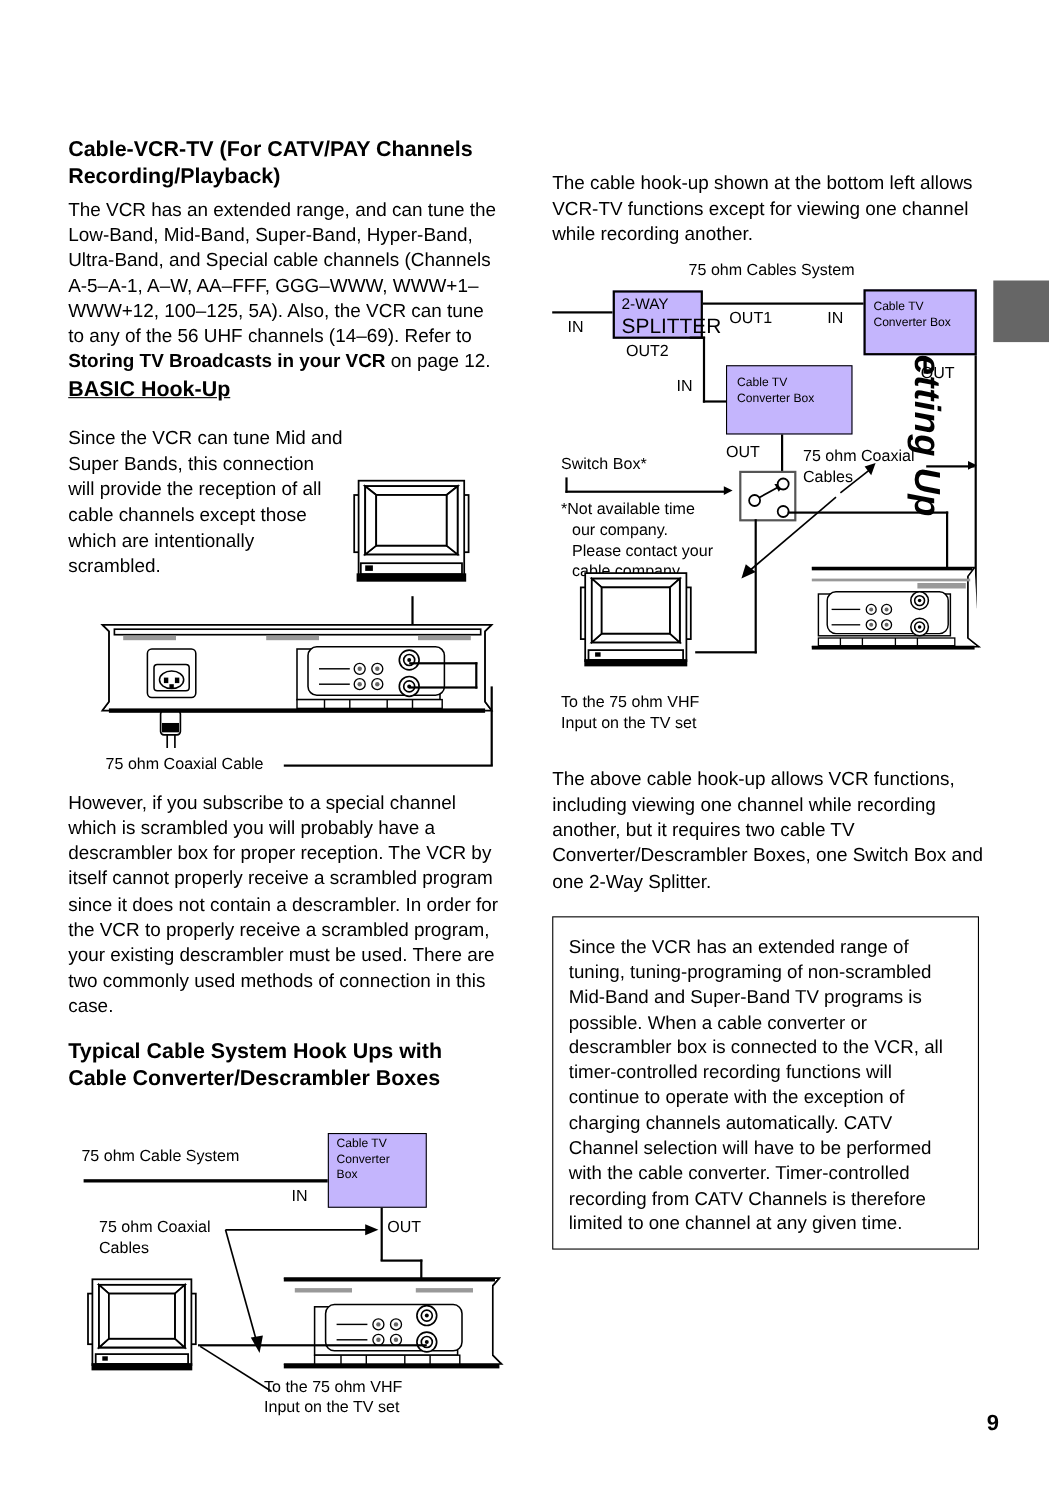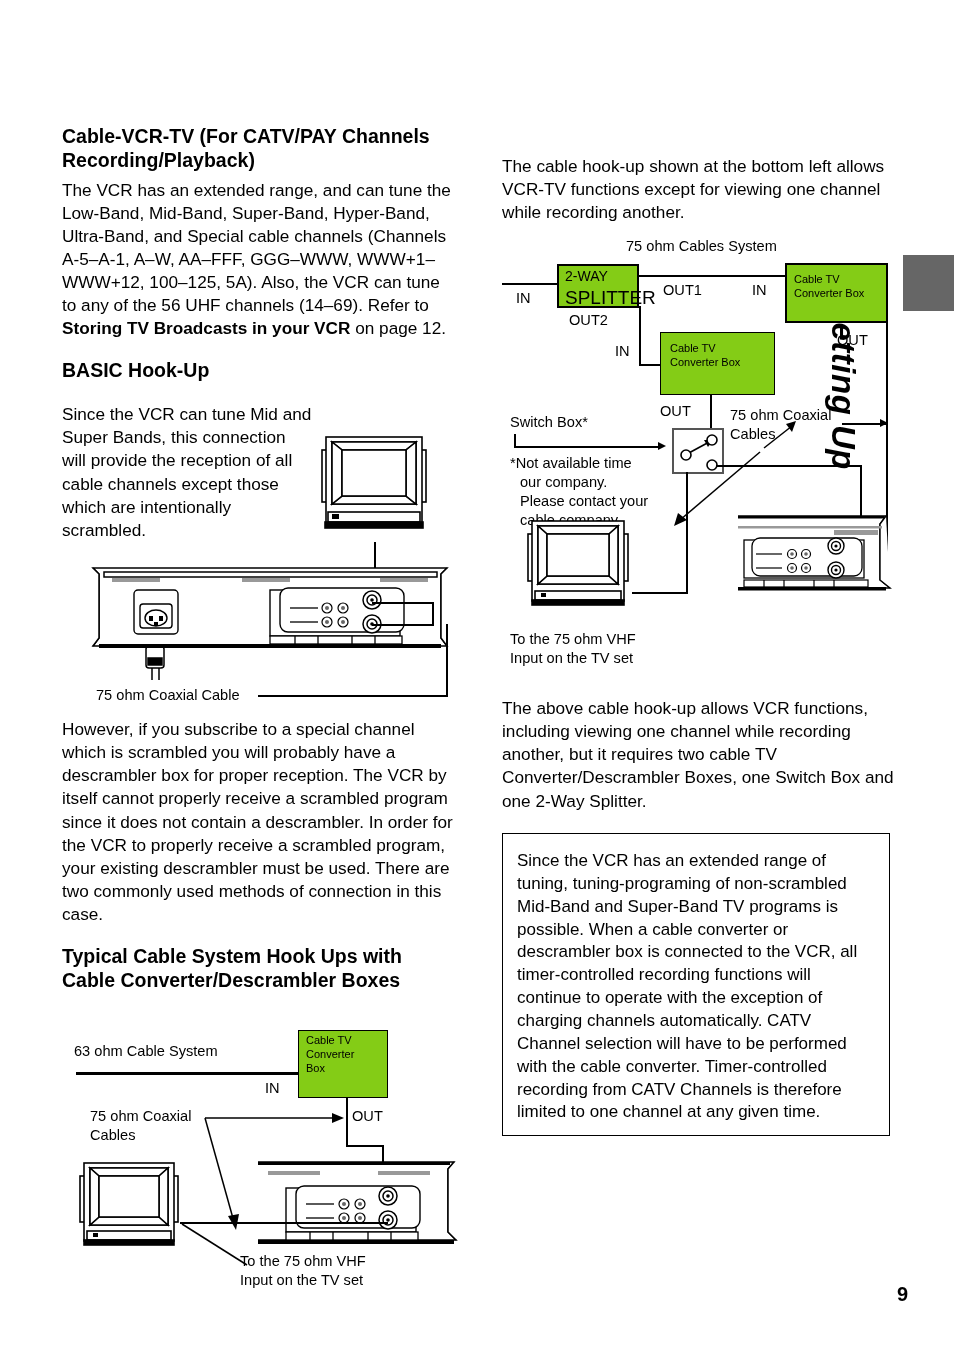--- a/index.html
+++ b/index.html
@@ -31,21 +31,21 @@
     white-space:nowrap;letter-spacing:.5px;
   }
   #page-num{position:absolute;left:897px;top:1283px;font-size:20px;font-weight:bold;}
 
   
   .diag{position:absolute;}
   .ln{position:absolute;background:#000;}
   .hl{height:1.6px;}
   .vl{width:1.6px;}
   .hl2{height:2.6px;}
-  .box{position:absolute;border:1.7px solid #000;box-sizing:border-box;background:#84cc16;}
+  .box{position:absolute;border:1.7px solid #000;box-sizing:border-box;background:#c4b5fd;}
   .boxtxt{font-size:11px;line-height:1.27;padding:3px 0 0 7px;}
   .lbl{position:absolute;font-size:14.6px;white-space:pre;}
   .lbl-nw{position:absolute;font-size:14.6px;line-height:1.3;}
 
   
   .ah-r{position:absolute;width:0;height:0;border-top:4.6px solid transparent;border-bottom:4.6px solid transparent;border-left:8.5px solid #000;}
 
   svg{display:block;overflow:visible;}
 
   
@@ -61,21 +61,21 @@
   <div id="side-tab-label">Setting Up</div>
   <div id="page-num">9</div>
 
   <div id="left-col">
 
 
     <div class="h2" style="margin-top:7px;">Cable-VCR-TV (For CATV/PAY Channels Recording/Playback)</div>
 
     <div class="body" style="margin-top:6px;"><span>The VCR has an extended range, and can tune the Low-Band, Mid-Band, Super-Band, Hyper-Band, Ultra-Band, and Special cable channels (Channels A-5–A-1, A–W, AA–FFF, GGG–WWW, WWW+1–WWW+12, 100–125, 5A). Also, the VCR can tune to any of the 56 UHF channels (14–69). Refer to </span><b>Storing TV Broadcasts in your VCR</b><span> on page 12.</span></div>
 
-    <div class="h3" style="margin-top:19px;">BASIC Hook-Up</div>
+    <div class="h3" style="margin-top:3px;text-decoration:underline;">BASIC Hook-Up</div>
 
     <div class="body" style="margin-top:20px;width:252px;">Since the VCR can tune Mid and Super Bands, this connection will provide the reception of all cable channels except those which are intentionally scrambled.</div>
   </div>
 
   <div class="diag" style="left:62px;top:432px;width:400px;height:280px;">
 
     <svg style="position:absolute;left:250px;top:0px;" width="125" height="110" viewBox="0 0 125 110">
       <g fill="#fff" stroke="#000" stroke-width="1.6">
         <rect x="10" y="18" width="8" height="52"></rect>
         <rect x="106" y="18" width="8" height="52"></rect>
@@ -178,21 +178,21 @@
     <div class="lbl" style="left:34px;top:255px;">75 ohm Coaxial Cable</div>
   </div>
 
   <div style="position:absolute;left:62px;top:718px;width:392px;">
     <div class="body">However, if you subscribe to a special channel which is scrambled you will probably have a descrambler box for proper reception. The VCR by itself cannot properly receive a scrambled program since it does not contain a descrambler. In order for the VCR to properly receive a scrambled program, your existing descrambler must be used. There are two commonly used methods of connection in this case.</div>
     <div class="h3" style="margin-top:19px;">Typical Cable System Hook Ups with Cable Converter/Descrambler Boxes</div>
   </div>
 
   <div class="diag" style="left:62px;top:1030px;width:400px;height:270px;">
 
-    <div class="lbl" style="left:12px;top:13px;">63 ohm Cable System</div>
+    <div class="lbl" style="left:12px;top:13px;">75 ohm Cable System</div>
     <div class="ln hl2" style="left:14px;top:42px;width:222px;"></div>
 
     <div class="box" style="left:236px;top:0px;width:90px;height:68px;">
       <div class="boxtxt">Cable TV</div>
       <div class="boxtxt" style="padding-top:0;">Converter</div>
       <div class="boxtxt" style="padding-top:0;">Box</div>
     </div>
     <div class="lbl" style="left:203px;top:50px;">IN</div>
 
     <div class="ln vl" style="left:284px;top:68px;height:48px;"></div>

